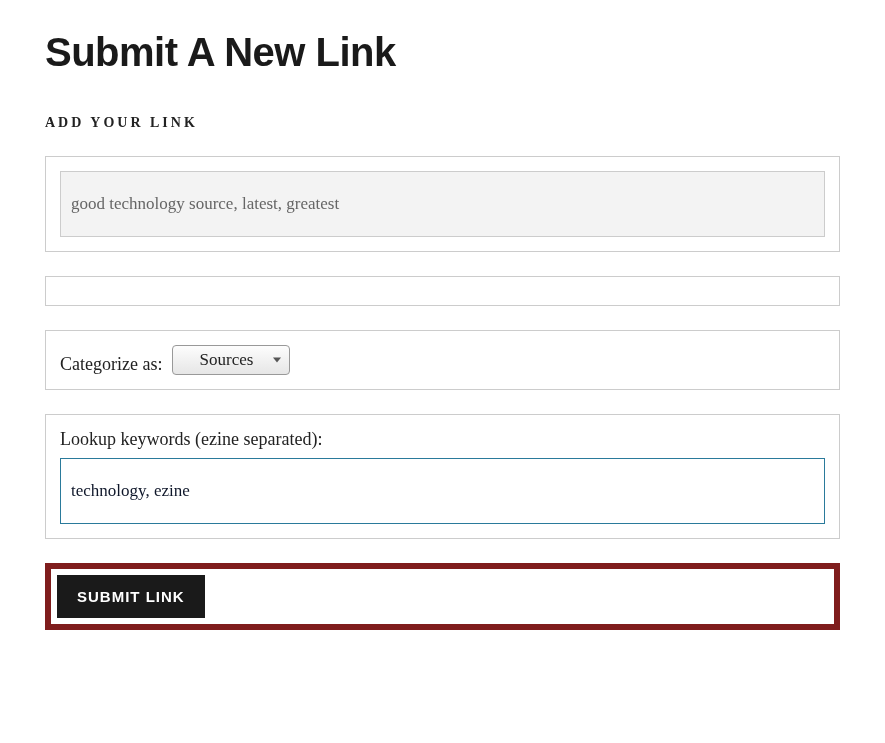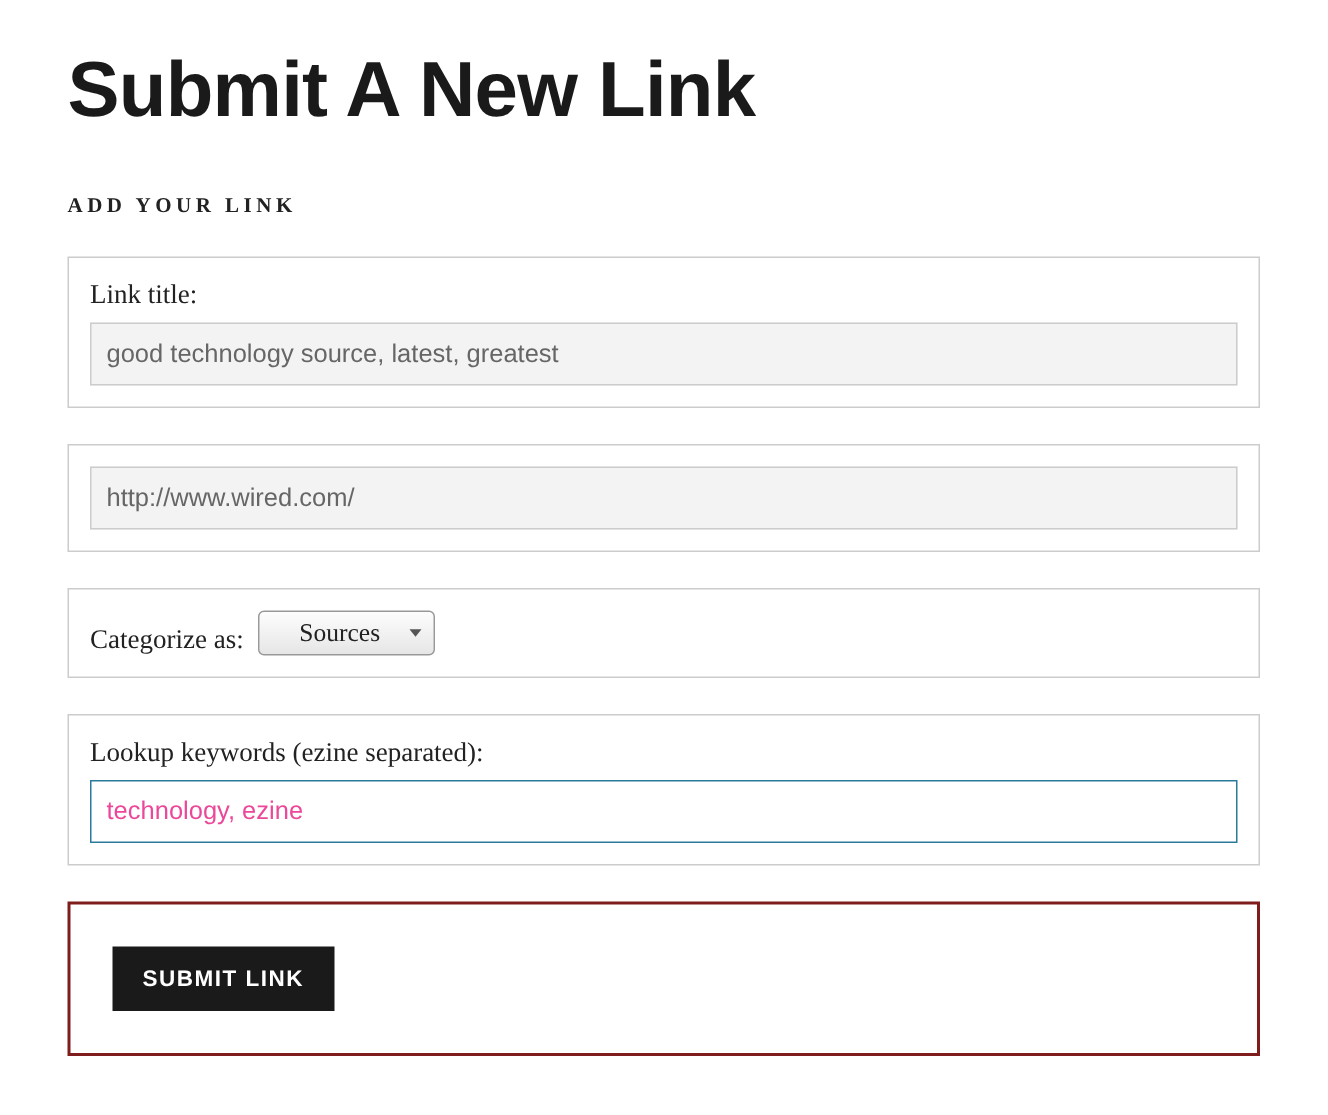--- a/index.html
+++ b/index.html
@@ -10,21 +10,21 @@
     body {
       font-family: Georgia, 'Times New Roman', serif;
       background: #ffffff;
       padding: 30px 45px;
       width: 885px;
       color: #222;
     }
     h1.page-title {
       font-family: -apple-system, BlinkMacSystemFont, 'Segoe UI', Arial, sans-serif;
       font-weight: 800;
-      font-size: 52px;
+      font-size: 40px;
       color: #1a1a1a;
       margin-bottom: 40px;
       letter-spacing: -0.5px;
     }
     h2.section-title {
       font-family: Georgia, serif;
       font-weight: 700;
       font-size: 14px;
       letter-spacing: 3px;
       color: #222;
@@ -37,31 +37,31 @@
     }
     .group-label {
       font-family: Georgia, serif;
       font-size: 18px;
       color: #222;
       margin-bottom: 8px;
       display: block;
     }
     .text-input {
       width: 100%;
-      padding: 10px 10px;
-      font-family: Liberation Sans, sans-serif;
+      padding: 22px 10px;
+      font-family: Liberation Serif, serif;
       font-size: 17px;
       border: 1px solid #ccc;
       background: #f3f3f3;
       color: #666;
     }
     .text-input.active {
       background: #ffffff;
       border: 1px solid #2a7a9b;
-      color: #ec4899;
+      color: #0f172a;
     }
     .inline-row {
       display: flex;
       align-items: flex-end;
       gap: 10px;
     }
     .select-wrap {
       position: relative;
       display: inline-block;
     }
@@ -83,22 +83,22 @@
       top: 50%;
       transform: translateY(-50%);
       pointer-events: none;
       width: 0;
       height: 0;
       border-left: 4px solid transparent;
       border-right: 4px solid transparent;
       border-top: 5px solid #555;
     }
     .submit-row {
-      border: 2px solid #7f1d1d;
-      padding: 28px;
+      border: 6px solid #7f1d1d;
+      padding: 6px;
       margin-bottom: 24px;
     }
     .submit-btn {
       font-family: -apple-system, BlinkMacSystemFont, 'Segoe UI', Arial, sans-serif;
       font-weight: 700;
       font-size: 15px;
       letter-spacing: 1px;
       background: #1a1a1a;
       color: #ffffff;
       border: none;
@@ -107,26 +107,24 @@
     }
   </style>
 </head>
 <body>
 
 <h1 class="page-title">Submit A New Link</h1>
 
 <h2 class="section-title">ADD YOUR LINK</h2>
 
 <div class="form-group">
-  <label class="group-label">Link title:</label>
   <input type="text" class="text-input" value="good technology source, latest, greatest" style="">
 </div>
 
 <div class="form-group">
-  <input type="text" class="text-input" value="http://www.wired.com/" style="">
 </div>
 
 <div class="form-group">
   <div class="inline-row">
     <span class="group-label" style="margin-bottom:0">Categorize as:</span>
     <span class="select-wrap">
       <button type="button" class="select-box">Sources</button>
       <span class="select-arrow"></span>
     </span>
   </div>

